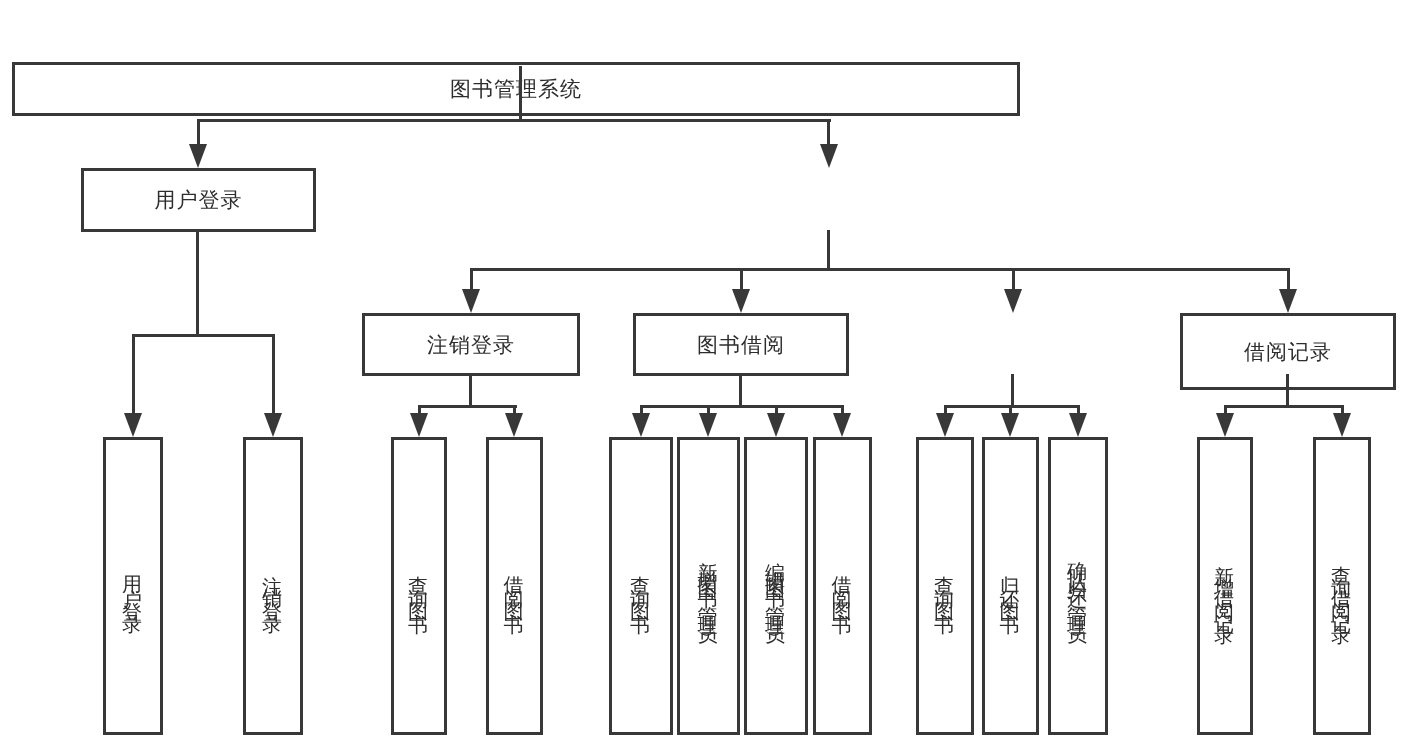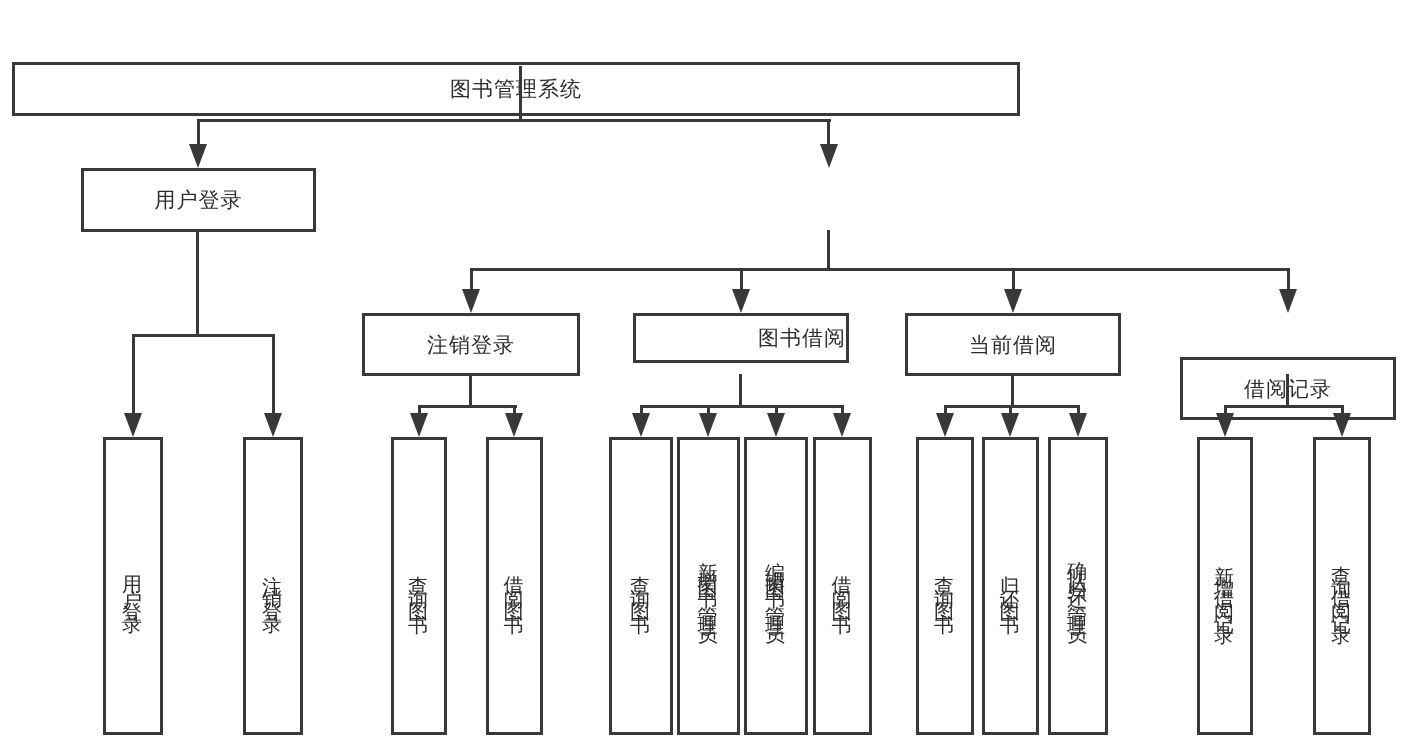--- a/index.html
+++ b/index.html
@@ -71,27 +71,24 @@
   <div class="vl" style="left:740px;top:268px;width:3px;height:27px;"></div>
   <div class="ah" style="left:732px;top:289px;"></div>
   <div class="vl" style="left:1012px;top:268px;width:3px;height:27px;"></div>
   <div class="ah" style="left:1004px;top:289px;"></div>
   <div class="vl" style="left:1287px;top:268px;width:3px;height:27px;"></div>
   <div class="ah" style="left:1279px;top:289px;"></div>
 
   <div class="box" style="left:362px;top:313px;width:218px;height:63px;">
     <span>注销登录</span>
   </div>
-  <div class="box" style="left:633px;top:313px;width:216px;height:50px;justify-content:flex-end;">
+  <div class="box" style="left:633px;top:313px;width:216px;height:63px;">
     <span>图书借阅</span>
   </div>
-  <div class="box" style="left:905px;top:313px;width:216px;height:63px;">
-    <span>当前借阅</span>
-  </div>
-  <div class="box" style="left:1180px;top:313px;width:216px;height:63px;margin-top:44px;">
+  <div class="box" style="left:1180px;top:313px;width:216px;height:77px;">
     <span>借阅记录</span>
   </div>
 
   <div class="vl" style="left:469px;top:374px;width:3px;height:33px;"></div>
   <div class="hl" style="left:418px;top:405px;width:99px;height:3px;"></div>
   <div class="vl" style="left:418px;top:405px;width:3px;height:14px;"></div>
   <div class="ah" style="left:410px;top:413px;"></div>
   <div class="vl" style="left:513px;top:405px;width:3px;height:14px;"></div>
   <div class="ah" style="left:505px;top:413px;"></div>
 

